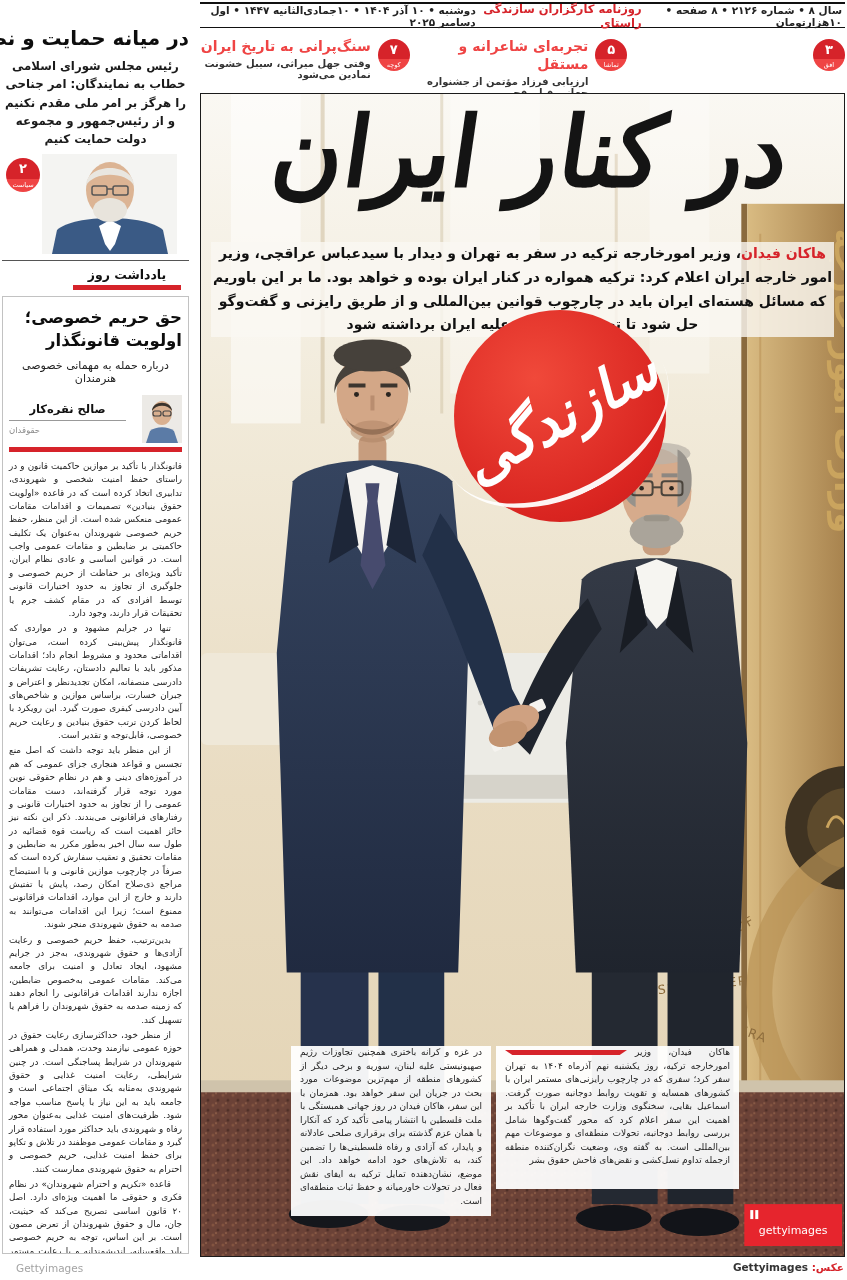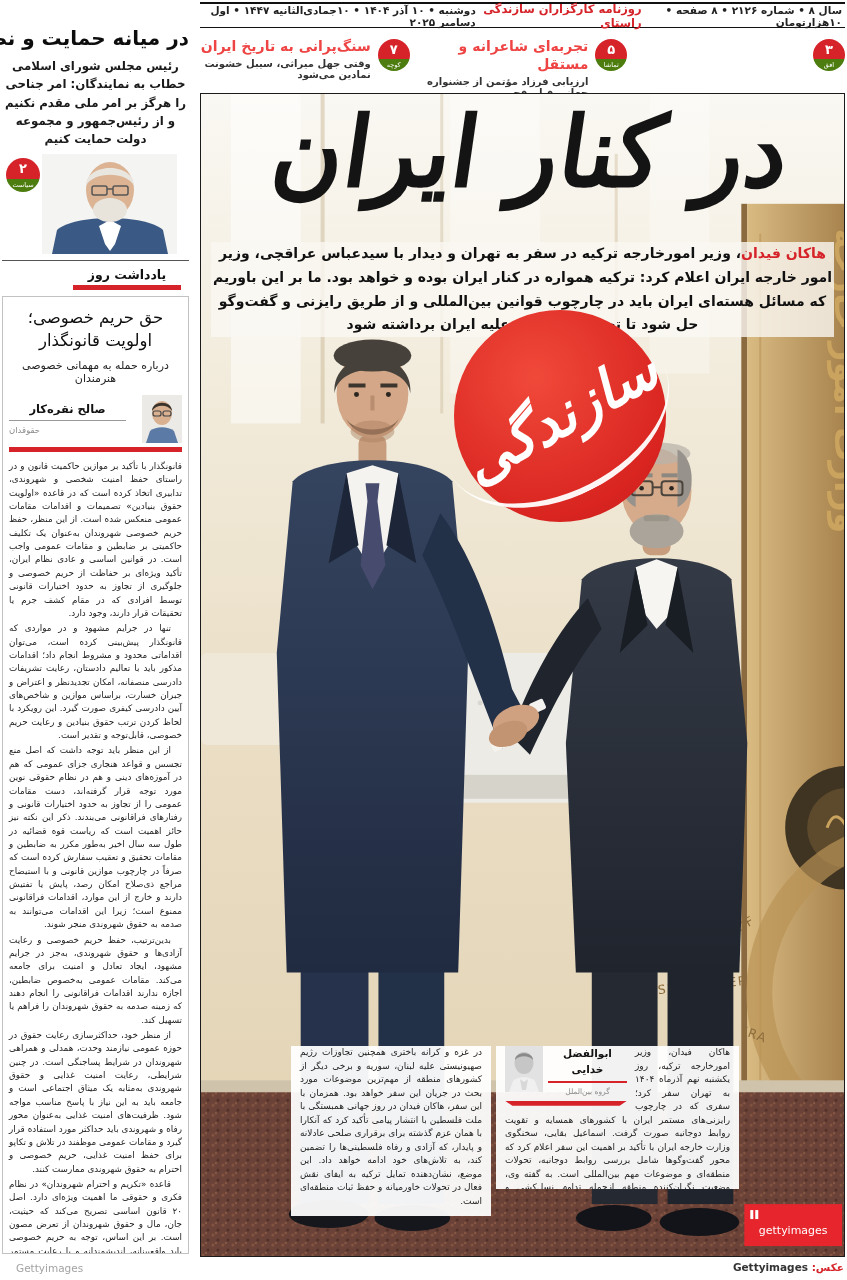--- a/index.html
+++ b/index.html
@@ -12,37 +12,37 @@
     border-top:2px solid #111; border-bottom:1px solid #111;
     display:flex; align-items:center; justify-content:space-between; padding:0 3px; }
   .topbar .info { font-size:10.5px; font-weight:700; color:#222; }
   .topbar .paper { font-size:11.5px; font-weight:900; color:#d6232a; }
 
   
   .teasers { position:absolute; left:200px; top:32px; width:645px; height:58px; display:flex; gap:8px; }
   .teaser { flex:1; display:flex; gap:7px; padding-top:5px; align-items:flex-start; }
   .badge { width:32px; height:32px; border-radius:50%; overflow:hidden; flex:0 0 32px; margin-top:2px; }
   .badge .num { display:block; height:20px; background:#d6232a; color:#fff; font-size:13px; font-weight:900; text-align:center; line-height:21px; }
-  .badge .sec { display:block; height:12px; background:#4d7c0f; color:#fff; font-size:6.5px; text-align:center; line-height:12px; }
+  .badge .sec { display:block; height:12px; background:#ef4444; color:#fff; font-size:6.5px; text-align:center; line-height:12px; }
   .teaser h3 { font-size:14px; font-weight:900; color:#ef4444; line-height:1.3; }
   .teaser p { font-size:10px; font-weight:600; color:#333; margin-top:3px; }
 
   
   .leftcol { position:absolute; left:0; top:0; width:192px; height:1280px; padding:0 3px 0 2px; }
   .top-title { margin-top:26px; font-size:20px; font-weight:900; color:#0d0d0d; text-align:center; white-space:nowrap; letter-spacing:-0.5px; }
   .top-lead { margin-top:7px; font-size:11.8px; font-weight:700; color:#1a1a1a; line-height:1.55; text-align:center; }
   .top-photo { position:relative; height:100px; margin-top:6px; }
   .top-photo svg.portrait { position:absolute; right:12px; top:0; }
   .top-badge { position:absolute; left:4px; top:2px; z-index:2; }
   .divider { border-top:1px solid #555; margin-top:6px; }
   .kicker-wrap { width:108px; margin:6px 8px 0 auto; }
   .kicker { display:block; font-size:12.5px; font-weight:900; color:#111; text-align:center; }
   .kicker-bar { height:5px; background:#d6232a; margin-top:3px; }
   .notebox { margin-top:6px; border:1px solid #c2c2c2; height:958px; overflow:hidden; padding:10px 6px 6px; background:#fff; }
-  .note-title { font-size:16.5px; font-weight:400; color:#0d0d0d; text-align:center; line-height:1.35; }
+  .note-title { font-size:16.5px; font-weight:700; color:#0d0d0d; text-align:right; line-height:1.35; }
   .note-sub { margin-top:7px; font-size:11px; font-weight:400; color:#222; text-align:center; }
   .author-row { display:flex; gap:16px; margin-top:10px; align-items:center; }
   .author-meta { flex:1; }
   .author-name { font-size:11.5px; font-weight:900; color:#111; text-align:center; border-bottom:1px solid #999; padding-bottom:4px; }
   .author-role { font-size:8.5px; color:#8a8a8a; text-align:left; margin-top:4px; }
   .note-redbar { height:5px; background:#d6232a; margin-top:4px; }
   .note-body { margin-top:8px; font-size:8.8px; line-height:1.52; color:#1c1c1c; text-align:justify; }
   .note-body p + p { text-indent:11px; margin-top:2px; }
 
   
@@ -312,33 +312,20 @@
 
     <p class="subhead"><span class="red">هاکان فیدان</span><span>، وزیر امورخارجه ترکیه در سفر به تهران و دیدار با سیدعباس عراقچی، وزیر امور خارجه ایران اعلام کرد: ترکیه همواره در کنار ایران بوده و خواهد بود. ما بر این باوریم که مسائل هسته‌ای ایران باید در چارچوب قوانین بین‌المللی و از طریق رایزنی و گفت‌وگو حل شود تا تحریم‌های ناحق علیه ایران برداشته شود</span></p>
 
     <div class="logo">
       <i class="swoosh"></i>
       <span class="logotext">سازندگی</span>
     </div>
 
     <div class="overlay-box box-right">
       <div class="author-float">
-        <div class="af-row">
-          <div class="af-meta">
-            <div class="af-name">ابوالفضل خدایی</div>
-            <div class="af-role">گروه بین‌الملل</div>
-          </div>
-          <svg width="38" height="46" viewBox="0 0 38 46">
-            <rect width="38" height="46" fill="#e2e2e2"></rect>
-            <ellipse cx="19" cy="17" rx="9.5" ry="11" fill="#c6c6c6"></ellipse>
-            <path d="M10,14 C10,5 28,5 28,14 C24,9 14,9 10,14 Z" fill="#8a8a8a"></path>
-            <path d="M4,46 L8,35 C13,30 25,30 30,35 L34,46 Z" fill="#f0f0f0"></path>
-            <path d="M15,33 L19,36 L23,33 L21,44 L17,44 Z" fill="#d8d8d8"></path>
-          </svg>
-        </div>
         <div class="af-ribbon"></div>
       </div>
       <span>هاکان فیدان، وزیر امورخارجه ترکیه، روز یکشنبه نهم آذرماه ۱۴۰۴ به تهران سفر کرد؛ سفری که در چارچوب رایزنی‌های مستمر ایران با کشورهای همسایه و تقویت روابط دوجانبه صورت گرفت. اسماعیل بقایی، سخنگوی وزارت خارجه ایران با تأکید بر اهمیت این سفر اعلام کرد که محور گفت‌وگوها شامل بررسی روابط دوجانبه، تحولات منطقه‌ای و موضوعات مهم بین‌المللی است. به گفته وی، وضعیت نگران‌کننده منطقه ازجمله تداوم نسل‌کشی و نقض‌های فاحش حقوق بشر</span>
     </div>
 
     <div class="overlay-box box-left">
       <span>در غزه و کرانه باختری همچنین تجاوزات رژیم صهیونیستی علیه لبنان، سوریه و برخی دیگر از کشورهای منطقه از مهم‌ترین موضوعات مورد بحث در جریان این سفر خواهد بود. همزمان با این سفر، هاکان فیدان در روز جهانی همبستگی با ملت فلسطین با انتشار پیامی تأکید کرد که آنکارا با همان عزم گذشته برای برقراری صلحی عادلانه و پایدار، که آزادی و رفاه فلسطینی‌ها را تضمین کند، به تلاش‌های خود ادامه خواهد داد. این موضع، نشان‌دهنده تمایل ترکیه به ایفای نقش فعال در تحولات خاورمیانه و حفظ ثبات منطقه‌ای است.</span>
       
     </div>
   </main>

